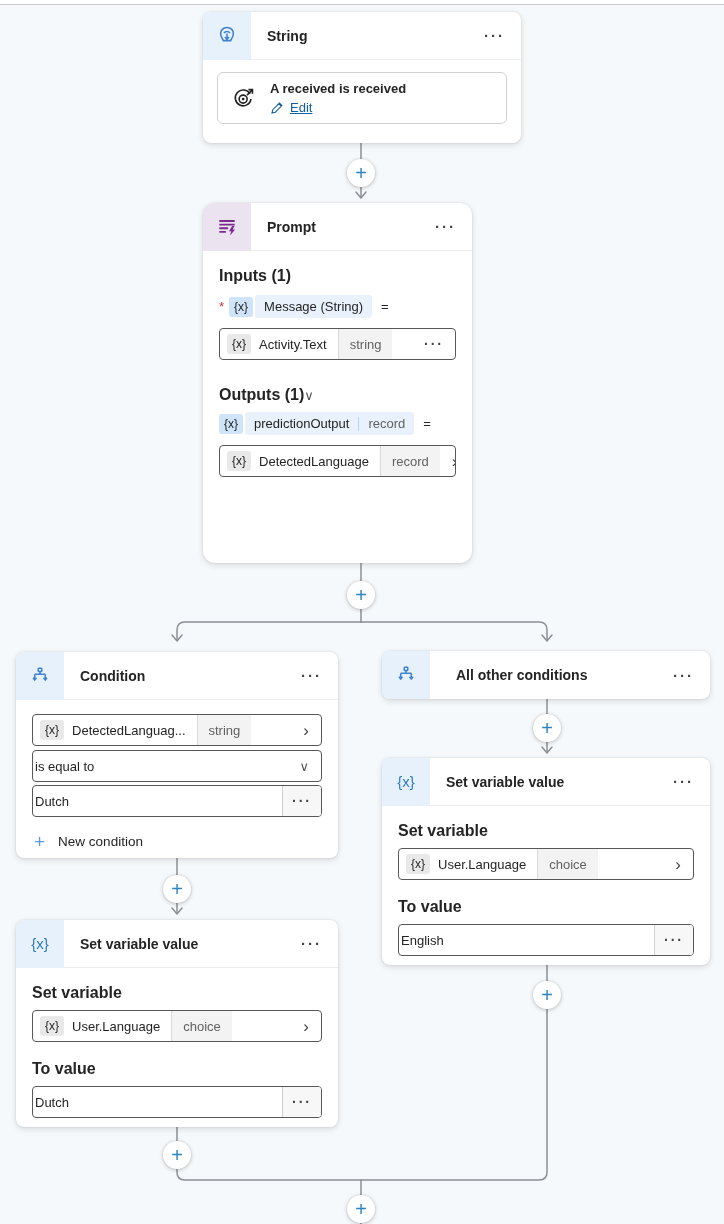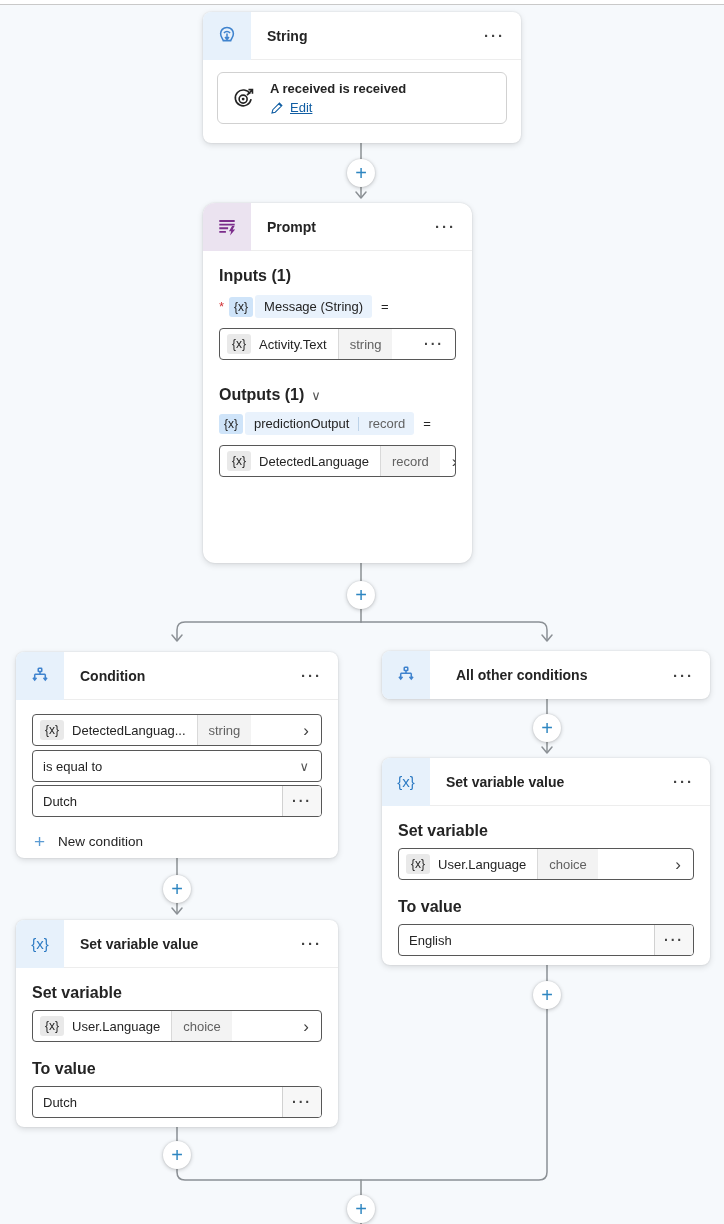--- a/index.html
+++ b/index.html
@@ -48,36 +48,36 @@
   .box-badge { background:#e9e9e9; border-radius:3px; padding:3px 5px; font-size:12px; margin:0 8px 0 7px; color:#242424; flex:none; }
   .box-name { color:#242424; white-space:nowrap; }
   .type-chip { align-self:stretch; display:flex; align-items:center; padding:0 11px; margin-left:11px;
     background:#f3f3f3; color:#616161; border-left:1px solid #d9d9d9; font-size:13px; }
   .spacer { flex:1; }
   .box-chevron { margin:0 12px; color:#424242; font-size:17px; line-height:1; }
   .box-menu { margin:0 11px; color:#424242; font-size:14px; font-weight:700; letter-spacing:2px; cursor:pointer; }
   .menu-cell { align-self:stretch; display:flex; align-items:center; padding:0 9px;
     border-left:1px solid #d1d1d1; background:#f7f7f7; color:#424242;
     font-size:14px; font-weight:700; letter-spacing:2px; cursor:pointer; }
-  .plain-text { margin-left:10px; }
+  .plain-text { margin-left:2px; }
   .chev-down { color:#555; font-size:13px; }
 
   .action-box { margin:12px 14px; border:1px solid #d1d1d1; border-radius:6px;
     display:flex; align-items:center; padding:8px 13px; gap:13px; }
   .action-name { font-size:13px; font-weight:700; }
   .edit-row { display:flex; align-items:center; gap:6px; margin-top:4px; cursor:pointer; }
   .edit-link { font-size:13px; color:#115ea3; text-decoration:underline; }
 
   .model-box { margin-top:24px; border:1px solid #e3e3e3; border-radius:6px; display:flex; overflow:hidden; }
   .model-icon-cell { width:62px; flex:none; background:#efe9f4; display:flex; align-items:center; justify-content:center; }
   .model-info { padding:10px 15px; }
   .model-name { font-size:13px; color:#242424; }
   .model-link { font-size:13px; color:#11607f; text-decoration:underline; margin-top:4px; display:inline-block; cursor:pointer; }
 
-  .outputs-header { margin-top:26px; display:flex; align-items:center; gap:7px; }
+  .outputs-header { margin-top:26px; display:flex; align-items:center; gap:0; }
 
   .new-cond { margin-top:15px; margin-left:2px; display:flex; align-items:center; gap:13px;
     font-size:13.5px; color:#242424; cursor:pointer; }
   .nc-plus { color:#5b9bd3; font-size:19px; line-height:1; }
 
   .mt14 { margin-top:14px; } .mt16 { margin-top:16px; } .mt18 { margin-top:18px; } .mt8 { margin-top:8px; }
 </style>
 </head>
 <body>
 

